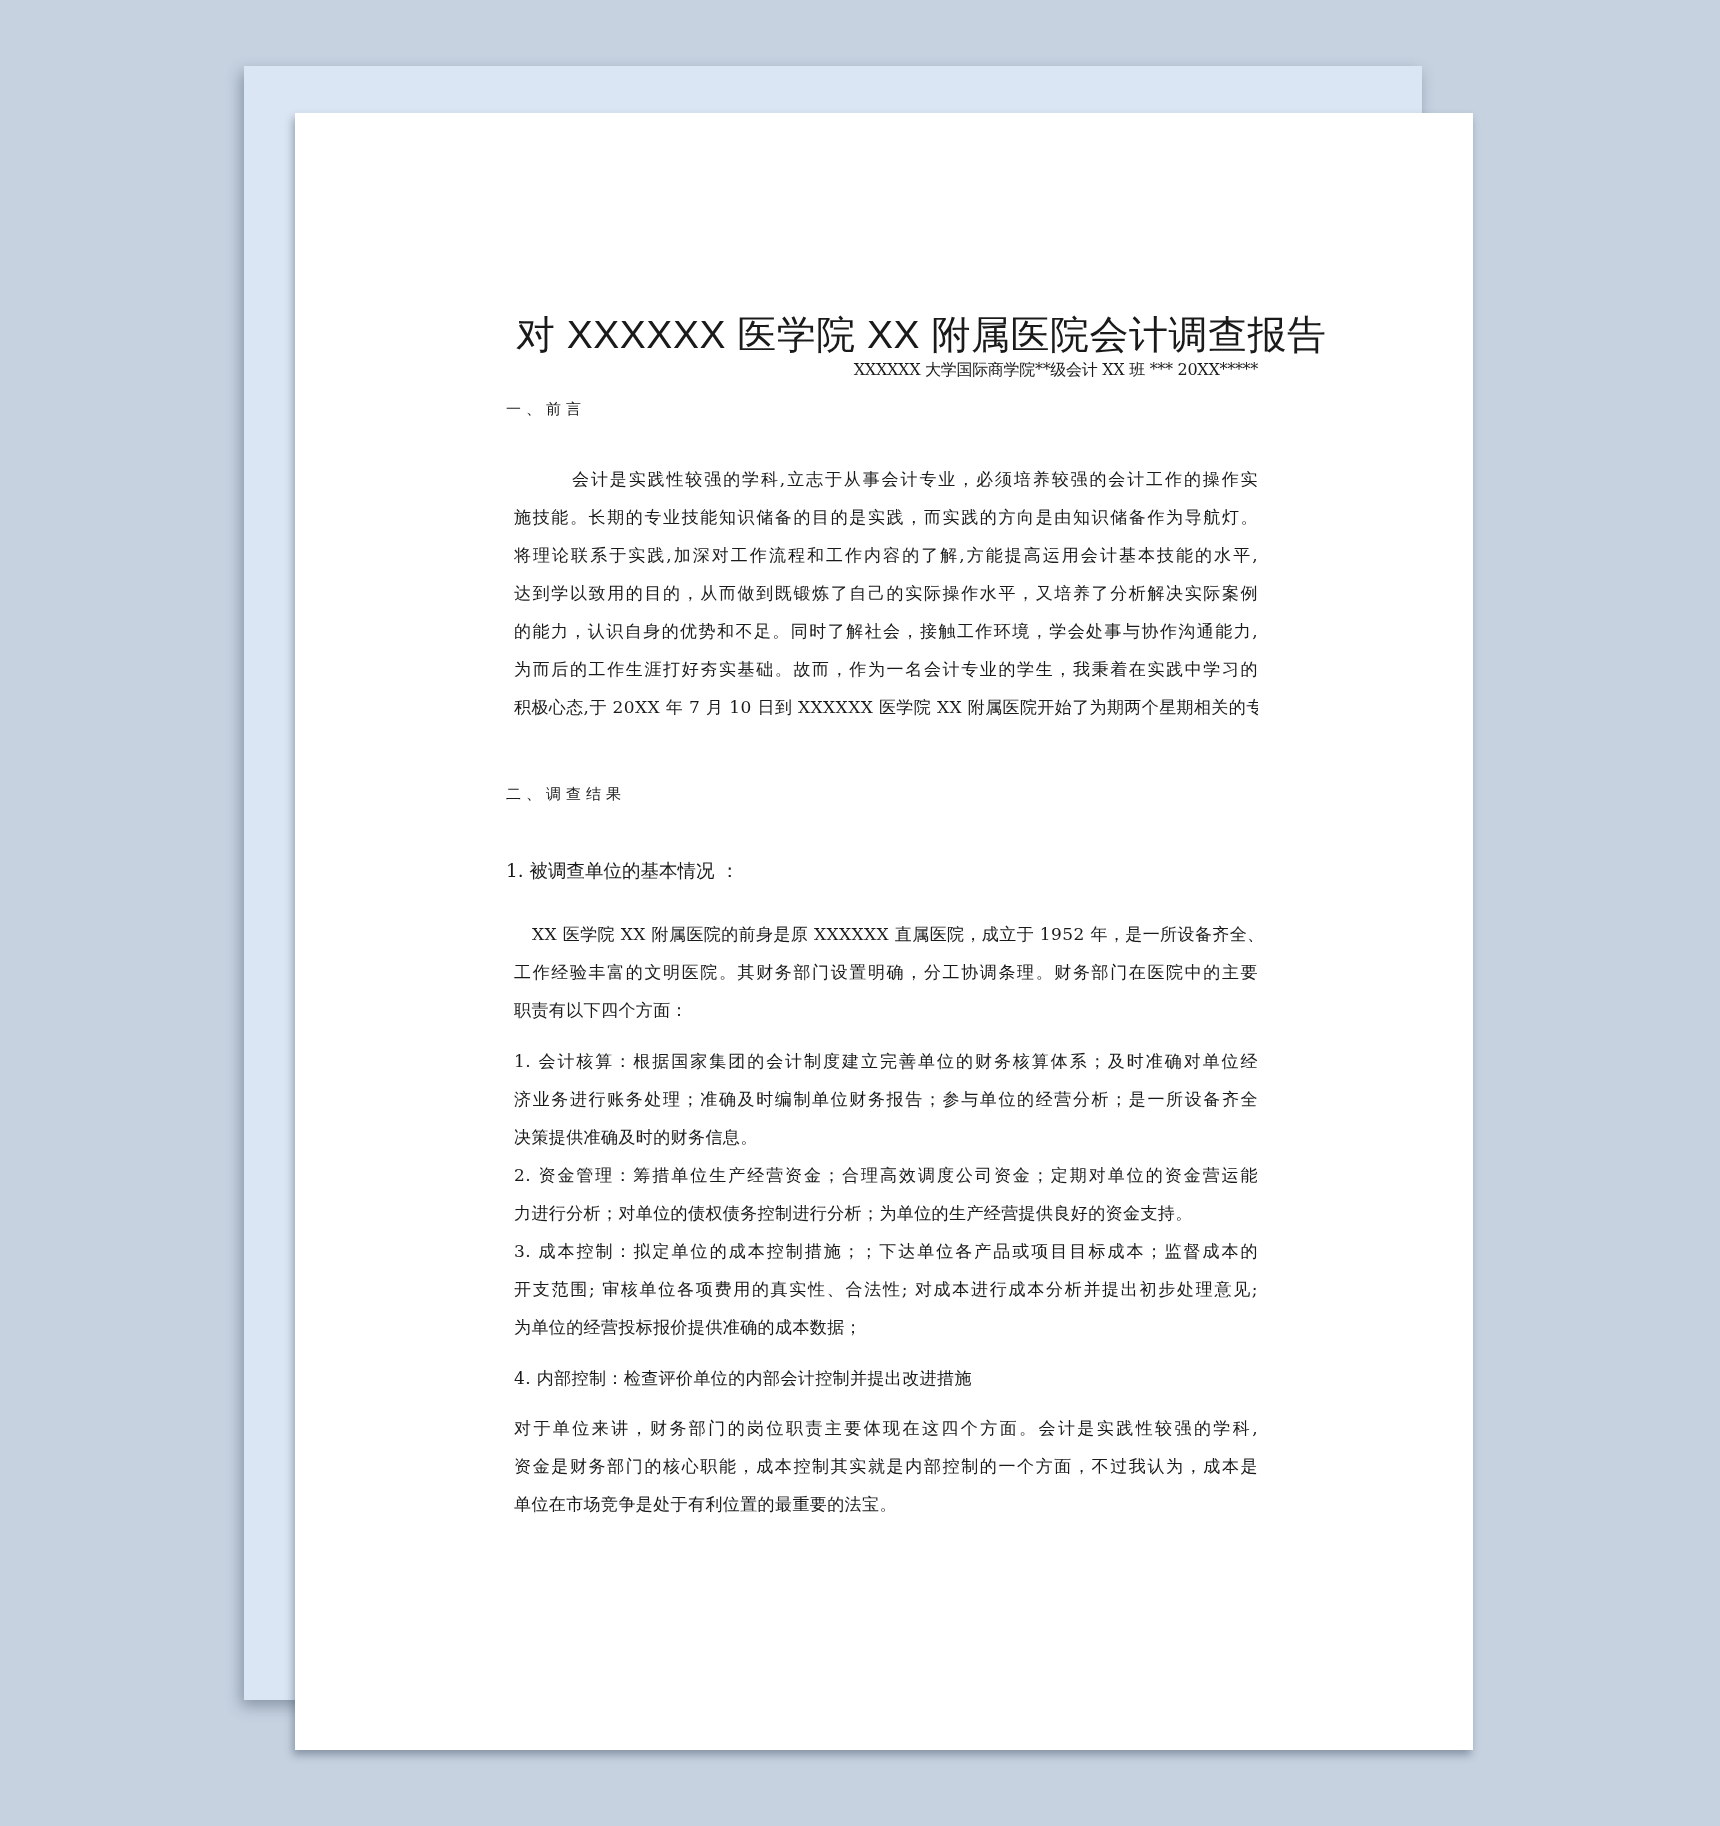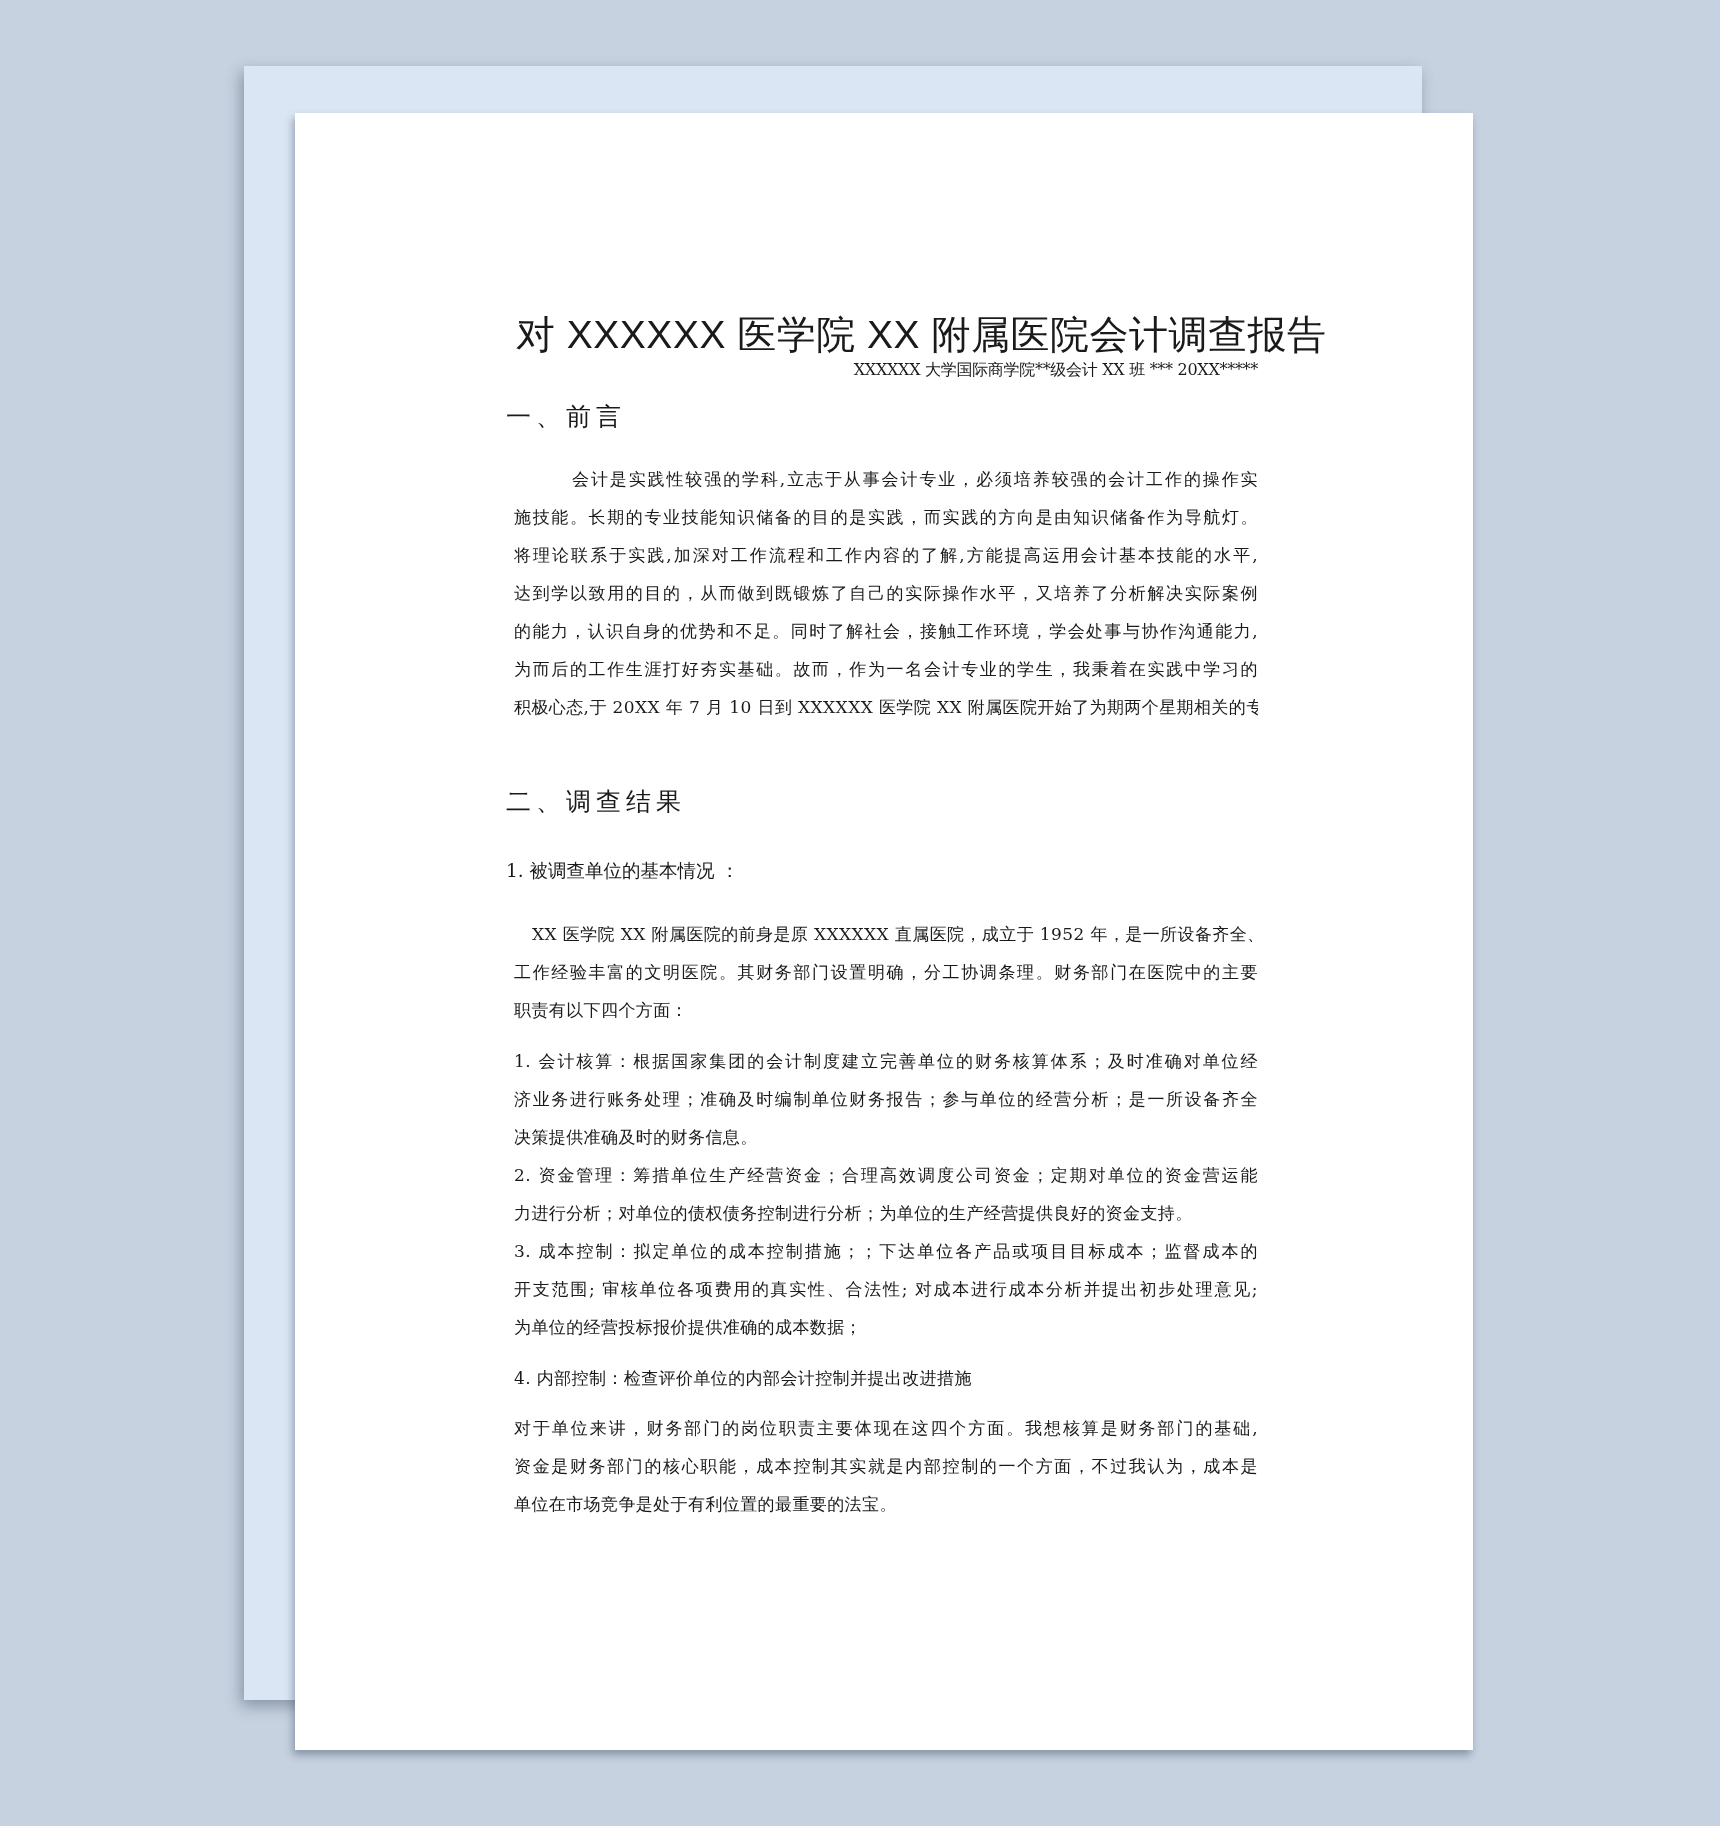--- a/index.html
+++ b/index.html
@@ -29,21 +29,21 @@
   .title {
     top: 308px; left: 0; width: 752px; text-align: center;
     font-family: "Liberation Sans", "DejaVu Sans", sans-serif;
     font-size: 39px; letter-spacing: 0.5px;
     padding-left: 10px; box-sizing: border-box;
   }
   .subtitle {
     top: 360px; right: 0; font-size: 16px; letter-spacing: -0.3px;
   }
   .h1 {
-    font-size: 25px; letter-spacing: 5px;
+    font-size: 15px; letter-spacing: 5px;
     font-family: "DejaVu Serif", serif;
   }
   .h2 { font-size: 18.5px; }
   .para { position: absolute; left: 0; width: 752px; font-size: 17px; line-height: 38px; letter-spacing: 0.4px; }
   .line { display: block; height: 38px; white-space: nowrap; overflow: hidden; text-align: justify; text-align-last: justify; margin-left: 8px; }
   .line.last { text-align-last: left; }
   .indent { padding-left: 58px; }
   .indent-small { padding-left: 18px; }
 </style>
 </head>
@@ -93,17 +93,17 @@
     <span class="line">3. 成本控制：拟定单位的成本控制措施；；下达单位各产品或项目目标成本；监督成本的</span>
     <span class="line">开支范围; 审核单位各项费用的真实性、合法性; 对成本进行成本分析并提出初步处理意见;</span>
     <span class="line last">为单位的经营投标报价提供准确的成本数据；</span>
   </div>
 
   <div class="para" style="top:1359px;">
     <span class="line last">4. 内部控制：检查评价单位的内部会计控制并提出改进措施</span>
   </div>
 
   <div class="para" style="top:1409px;">
-    <span class="line">对于单位来讲，财务部门的岗位职责主要体现在这四个方面。我想核算是财务部门的基础,</span>
+    <span class="line">对于单位来讲，财务部门的岗位职责主要体现在这四个方面。会计是实践性较强的学科,</span>
     <span class="line">资金是财务部门的核心职能，成本控制其实就是内部控制的一个方面，不过我认为，成本是</span>
     <span class="line last">单位在市场竞争是处于有利位置的最重要的法宝。</span>
   </div>
 </div>
 
 </body></html>

